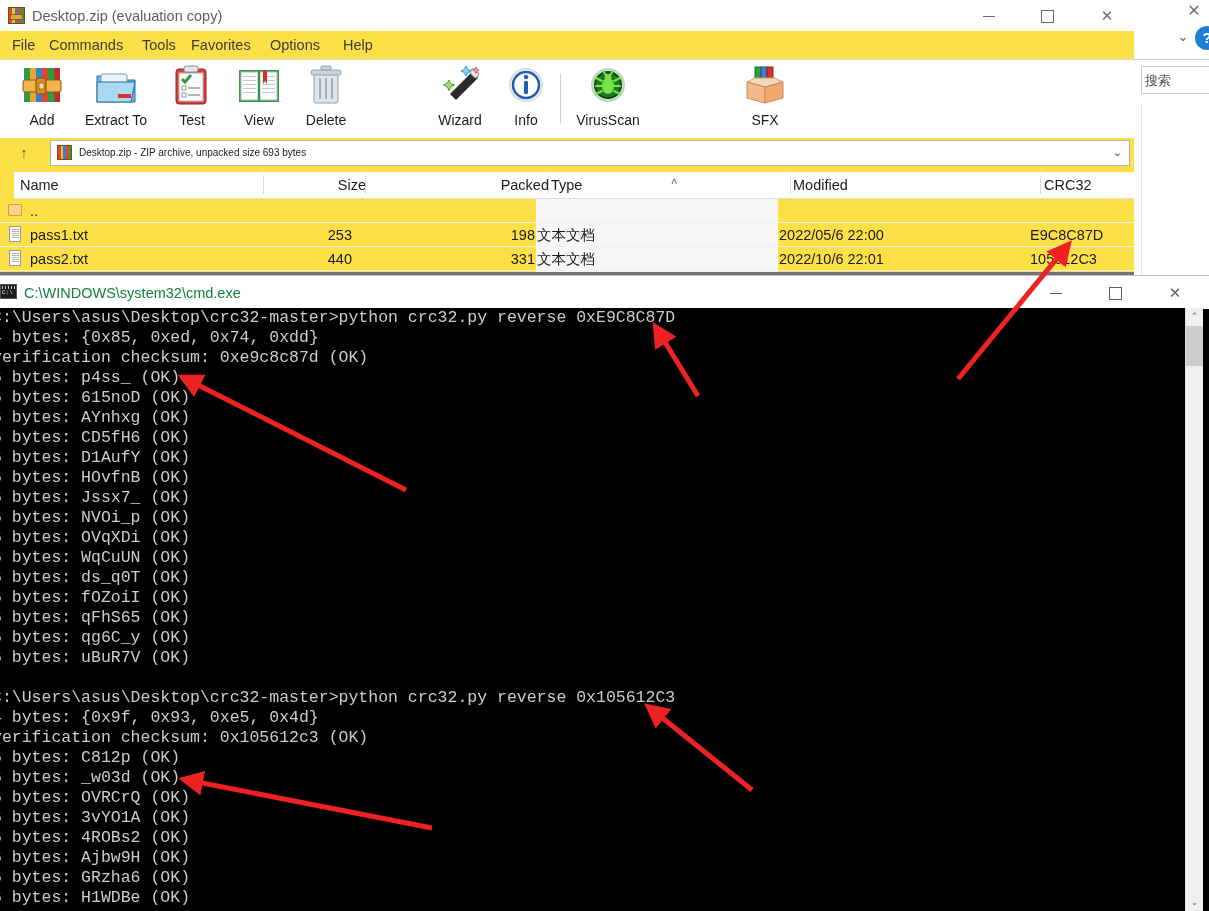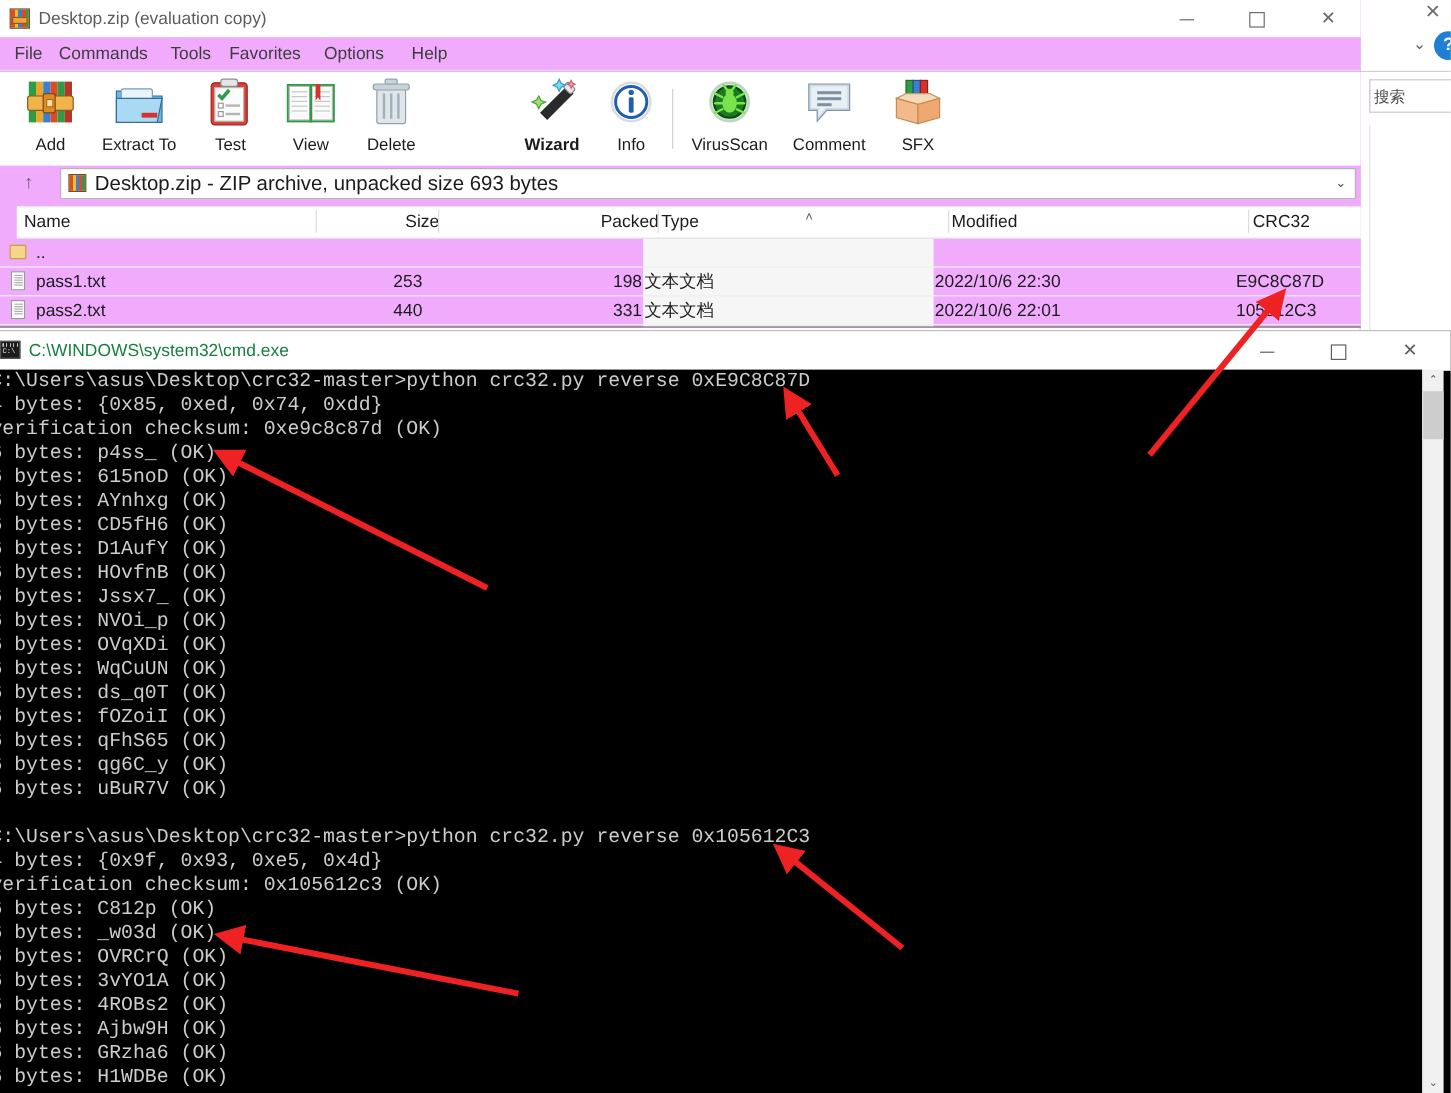--- a/index.html
+++ b/index.html
@@ -38,22 +38,22 @@
     font-size: 13px; color: #4a4a4a; line-height: 28px; padding-left: 3px;
     box-sizing: border-box; white-space: nowrap; overflow: hidden;
   }
   .bg-divider-v {
     position: absolute; left: 1141px; top: 104px; width: 1px; height: 807px; background: #e3e3e3;
   }
 
   
   .rar-window {
     position: absolute; left: 0; top: 0; width: 1134px; height: 272px;
-    background: #f0abfc; overflow: hidden;
-    border-bottom: 1px solid #737373;
+    background: #fde047; overflow: hidden;
+    border-bottom: 5px solid #737373;
   }
   .rar-titlebar {
     position: absolute; left: 0; top: 0; width: 1134px; height: 31px;
     background: #ffffff;
   }
   .rar-icon {
     position: absolute; left: 8px; top: 7px; width: 17px; height: 17px;
     background: linear-gradient(90deg,#d94b2a 0 22%, #f0c020 22% 42%, #3a7fd0 42% 62%, #d94b2a 62% 82%, #2f9b45 82% 100%);
     border: 1px solid #7a4a1a; box-sizing: border-box;
   }
@@ -111,21 +111,21 @@
     position: absolute; left: 50px; top: 1px; width: 1080px; height: 26px;
     border: 1px solid #b5b5b5; background: #fff; box-sizing: border-box;
   }
   .addr-icon {
     position: absolute; left: 6px; top: 4px; width: 15px; height: 15px;
     background: linear-gradient(90deg,#d94b2a 0 22%, #f0c020 22% 42%, #3a7fd0 42% 62%, #d94b2a 62% 82%, #2f9b45 82% 100%);
     border: 1px solid #7a4a1a; box-sizing: border-box;
   }
   .addr-text {
     position: absolute; left: 28px; top: 2px; height: 20px; line-height: 20px;
-    font-size: 17px; color: #1b1b1b; white-space: nowrap;
+    font-size: 10px; color: #1b1b1b; white-space: nowrap;
   }
   .addr-caret {
     position: absolute; right: 7px; top: 5px; font-size: 11px; color: #4a4a4a;
   }
 
   
   .list-head {
     position: absolute; left: 14px; top: 172px; width: 1134px; height: 26px;
     background: #ffffff; border-bottom: 1px solid #dedede;
   }
@@ -321,21 +321,21 @@
         <rect x="9" y="6" width="30" height="5" rx="2" fill="#c9d4da" stroke="#8fa3ad"></rect>
         <rect x="19" y="2" width="10" height="4" rx="1" fill="#c9d4da" stroke="#8fa3ad"></rect>
         <g stroke="#9fb2bb" stroke-width="2">
           <line x1="18" y1="14" x2="18" y2="35"></line>
                 <line x1="24" y1="14" x2="24" y2="35"></line>
           <line x1="30" y1="14" x2="30" y2="35"></line>
               </g>
             </svg></div>
           <div class="tb-label">Delete</div>
         </div>
-        <div class="tb-btn" style="left: 426px; font-weight: bold;">
+        <div class="tb-btn" style="left: 426px;">
           <div class="tb-ico"><svg width="48" height="46" viewBox="0 0 48 46">
               <path d="M36 8l6 6-22 22-6-6z" fill="#2b2b2b"></path>
         <rect x="34" y="6" width="9" height="6" rx="2" transform="rotate(45 38 9)" fill="#e8e8e8" stroke="#888"></rect>
         <path d="M30 2l1.6 3.4L35 7l-3.4 1.6L30 12l-1.6-3.4L25 7l3.4-1.6z" fill="#7fd8f5" stroke="#2a9bc4"></path>
         <path d="M40 3l1 2.2 2.2 1-2.2 1-1 2.2-1-2.2-2.2-1 2.2-1z" fill="#f4a7b4" stroke="#d3596e"></path>
         <path d="M13 16l1.8 3.8L18.6 21l-3.8 1.8L13 26.6l-1.8-3.8L7.4 21l3.8-1.8z" fill="#9ede7a" stroke="#4c9e2e"></path>
             </svg></div>
           <div class="tb-label">Wizard</div>
         </div>
         <div class="tb-btn" style="left: 492px;">
@@ -358,32 +358,20 @@
                 <line x1="30" y1="17" x2="36" y2="14"></line>
           <line x1="18" y1="22" x2="12" y2="22"></line>
                 <line x1="30" y1="22" x2="36" y2="22"></line>
           <line x1="18" y1="27" x2="12" y2="30"></line>
                 <line x1="30" y1="27" x2="36" y2="30"></line>
           <line x1="22" y1="11" x2="19" y2="7"></line>
                 <line x1="26" y1="11" x2="29" y2="7"></line>
               </g>
             </svg></div>
           <div class="tb-label">VirusScan</div>
-        </div>
-        <div class="tb-btn" style="left: 657px;">
-          <div class="tb-ico"><svg width="48" height="46" viewBox="0 0 48 46">
-              <path d="M7 6h34v22H22l-8 9v-9H7z" fill="#cfdbe6" stroke="#8295a8"></path>
-        <path d="M9 8h30v18H21l-6 7v-7H9z" fill="#e8eff5" stroke="none"></path>
-        <g fill="#7d8fa3">
-                <rect x="14" y="12" width="20" height="2.5"></rect>
-        <rect x="14" y="17" width="20" height="2.5"></rect>
-                <rect x="14" y="22" width="12" height="2.5"></rect>
-              </g>
-            </svg></div>
-          <div class="tb-label">Comment</div>
         </div>
         <div class="tb-btn" style="left: 731px;">
           <div class="tb-ico"><svg width="48" height="46" viewBox="0 0 48 46">
               <rect x="14" y="3" width="6" height="13" fill="#2f9b45" stroke="#1c6e2e"></rect>
         <rect x="20" y="3" width="6" height="13" fill="#3a7fd0" stroke="#23558f"></rect>
         <rect x="26" y="3" width="6" height="13" fill="#d3332a" stroke="#92201a"></rect>
         <path d="M6 18l8-4h20l8 4-18 5z" fill="#f5d9bb" stroke="#c89a6a"></path>
         <path d="M6 18l18 5v16L6 34z" fill="#f2b98a" stroke="#c88c55"></path>
         <path d="M42 18l-18 5v16l18-5z" fill="#efa86f" stroke="#c88c55"></path>
             </svg></div>
@@ -418,21 +406,21 @@
           <div class="cell" style="left: 779px; width: 248px; text-align: left;"></div>
           <div class="cell" style="left: 1030px; width: 104px; text-align: left;"></div>
         </div>
         <div class="row-sep" style="top: 222px;"></div>
         <div class="row" style="top: 223px;">
           <div class="ficon-txt"></div>
           <div class="cell" style="left: 30px; width: 220px; text-align: left;">pass1.txt</div>
           <div class="cell r" style="left: 252px; width: 100px; text-align: right;">253</div>
           <div class="cell r" style="left: 354px; width: 181px; text-align: right;">198</div>
           <div class="cell" style="left: 537px; width: 240px; text-align: left;">文本文档</div>
-          <div class="cell" style="left: 779px; width: 248px; text-align: left;">2022/10/6 22:30</div>
+          <div class="cell" style="left: 779px; width: 248px; text-align: left;">2022/05/6 22:00</div>
           <div class="cell" style="left: 1030px; width: 104px; text-align: left;">E9C8C87D</div>
         </div>
         <div class="row-sep" style="top: 246px;"></div>
         <div class="row" style="top: 247px;">
           <div class="ficon-txt"></div>
           <div class="cell" style="left: 30px; width: 220px; text-align: left;">pass2.txt</div>
           <div class="cell r" style="left: 252px; width: 100px; ">440</div>
           <div class="cell r" style="left: 354px; width: 181px; text-align: right;">331</div>
           <div class="cell" style="left: 537px; width: 240px; text-align: left;">文本文档</div>
           <div class="cell" style="left: 779px; width: 248px; text-align: left;">2022/10/6 22:01</div>

